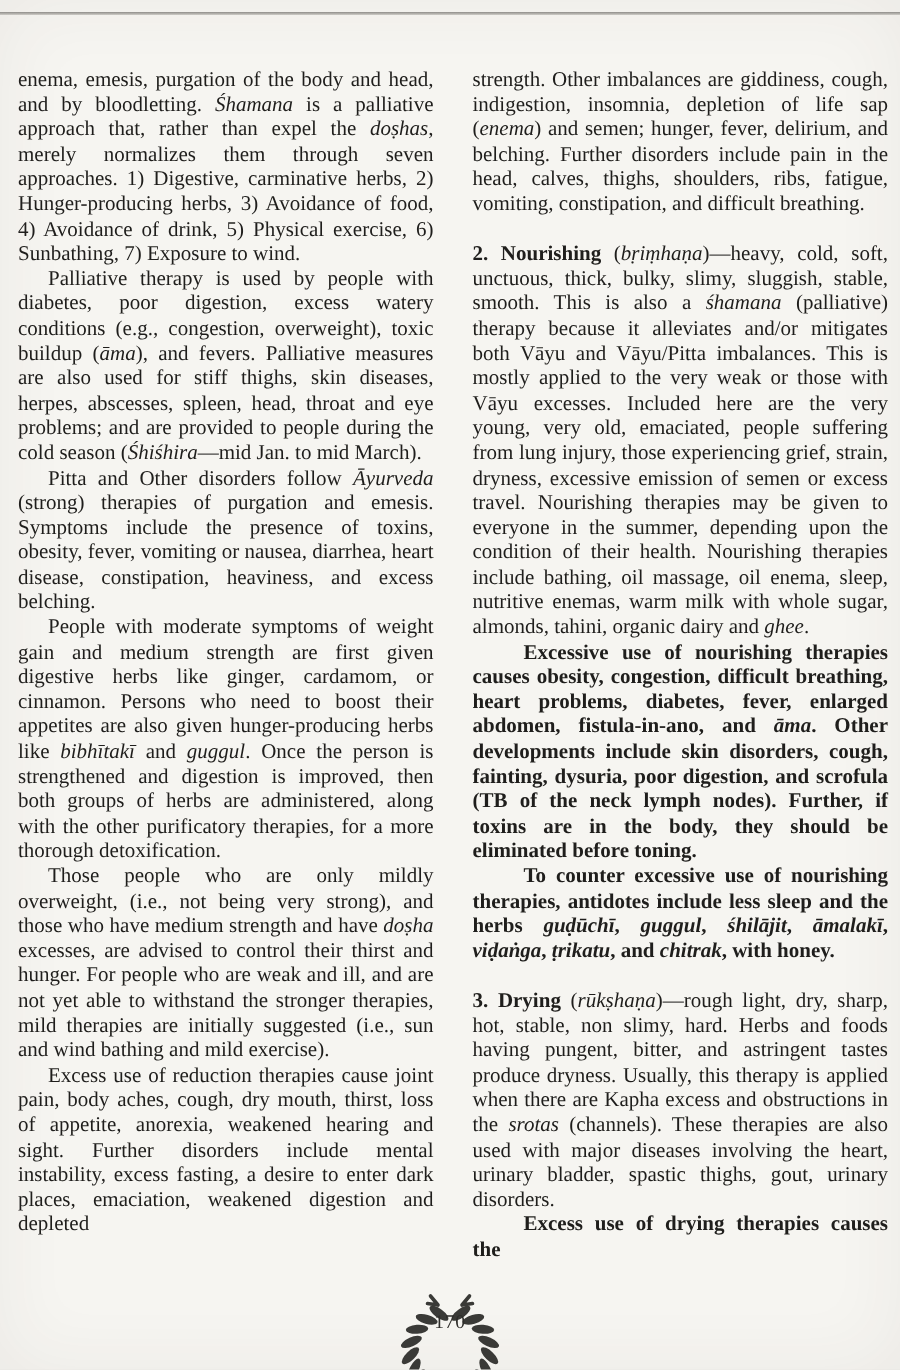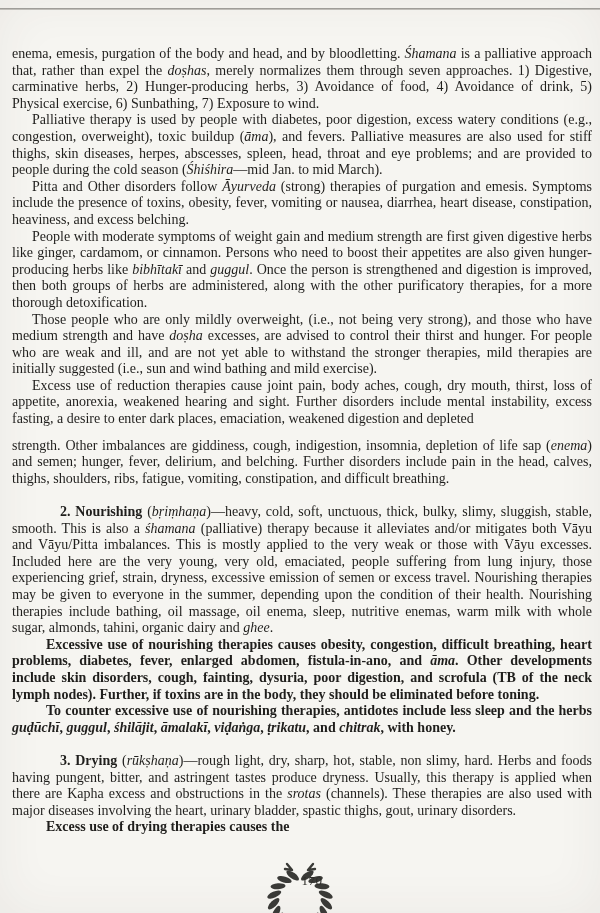--- a/index.html
+++ b/index.html
@@ -24,52 +24,51 @@
     color:#262522;
   }
   .header-rule {
     margin-top:8px;
     height:2px;
     border:0;
     background:linear-gradient(#8f8d89,#cfcdc8);
   }
   .columns {
     display:flex;
-    gap:10px;
+    gap:26px;
     padding:0 8px 0 12px;
     margin-top:36px;
-    flex-direction:column;
   }
   .col {
     flex:1 1 0;
     min-width:0;
     text-align:justify;
     font-size:14px;
     line-height:16.6px;
     hyphens:auto;
     -webkit-hyphens:auto;
   }
   p.para { margin:0; }
   p.indent    { text-indent:20px; }
   p.indent-lg { text-indent:34px;font-weight:bold; }
   p.section   { margin-top:16.6px; }
   .i { font-style:italic; }
-  .b { font-weight:bold;margin-left:48px; }
+  .b { font-weight:bold; }
   .footer-emblem {
     position:absolute;
     left:50%;
     bottom:-24px;
     transform:translateX(-50%);
     width:76px;
     height:76px;
   }
   .footer-emblem svg { display:block; width:76px; height:76px; }
   .page-number {
     position:absolute;
-    top:12px; left:12px;
+    top:12px; left:0;
     width:100%;
     text-align:center;
     font-size:13px;
     color:#2e2d2a;
     letter-spacing:0.5px;
   }
 </style>
 </head>
 <body>
 

